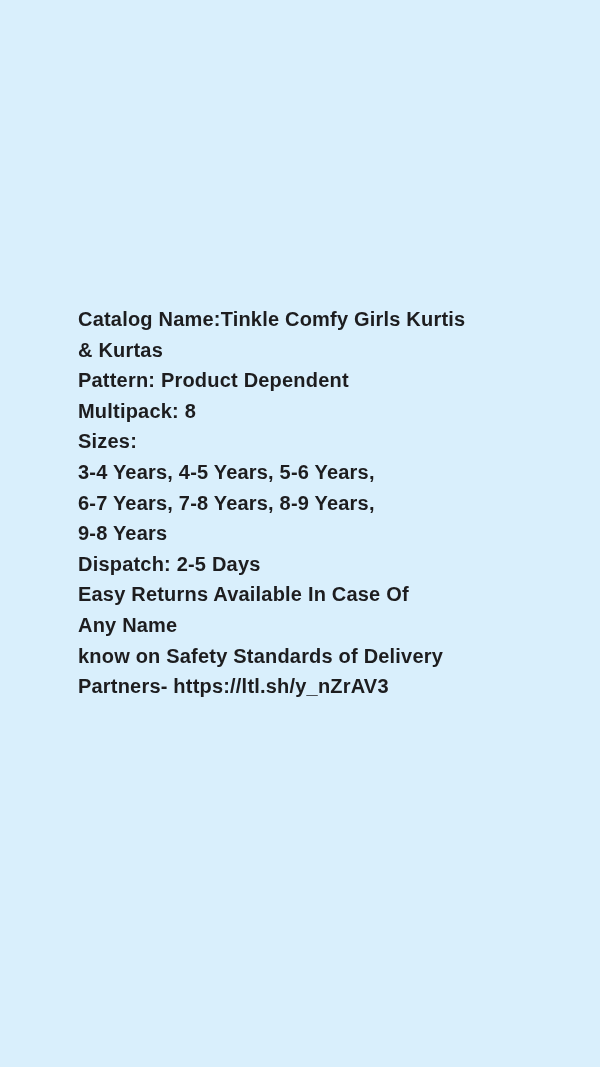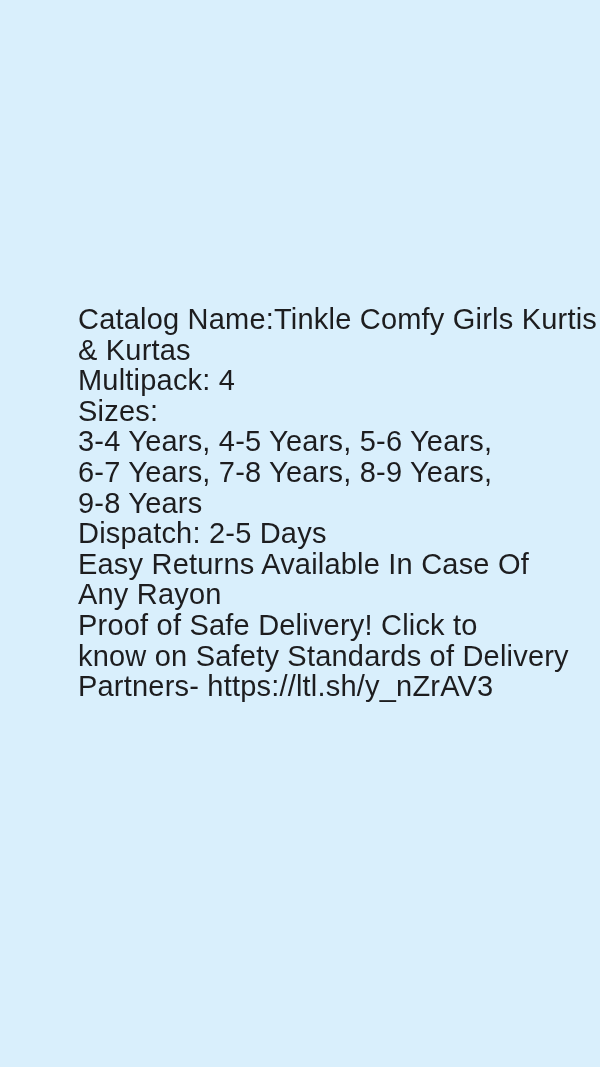--- a/index.html
+++ b/index.html
@@ -13,37 +13,37 @@
     overflow: hidden;
     font-family: "Liberation Sans", sans-serif;
   }
   .description-block {
     position: absolute;
     left: 78px;
     top: 304px;
     width: 470px;
   }
   .description-line {
-    font-size: 29px;
+    font-size: 20px;
     line-height: 30.6px;
-    font-weight: 400;
+    font-weight: 700;
     letter-spacing: 0.2px;
     white-space: nowrap;
   }
 </style>
 </head>
 <body style="background-color: rgb(217, 239, 252); color: rgb(29, 29, 31);">
 
 <div class="description-block">
   <div class="description-line">Catalog Name:Tinkle Comfy Girls Kurtis</div>
   <div class="description-line">&amp; Kurtas</div>
-  <div class="description-line">Multipack: 4</div>
+  <div class="description-line">Pattern: Product Dependent</div>
+  <div class="description-line">Multipack: 8</div>
   <div class="description-line">Sizes:</div>
   <div class="description-line">3-4 Years, 4-5 Years, 5-6 Years,</div>
   <div class="description-line">6-7 Years, 7-8 Years, 8-9 Years,</div>
   <div class="description-line">9-8 Years</div>
   <div class="description-line">Dispatch: 2-5 Days</div>
   <div class="description-line">Easy Returns Available In Case Of</div>
-  <div class="description-line">Any Rayon</div>
-  <div class="description-line">Proof of Safe Delivery! Click to</div>
+  <div class="description-line">Any Name</div>
   <div class="description-line">know on Safety Standards of Delivery</div>
   <div class="description-line">Partners- https://ltl.sh/y_nZrAV3</div>
 </div>
 
 </body></html>

